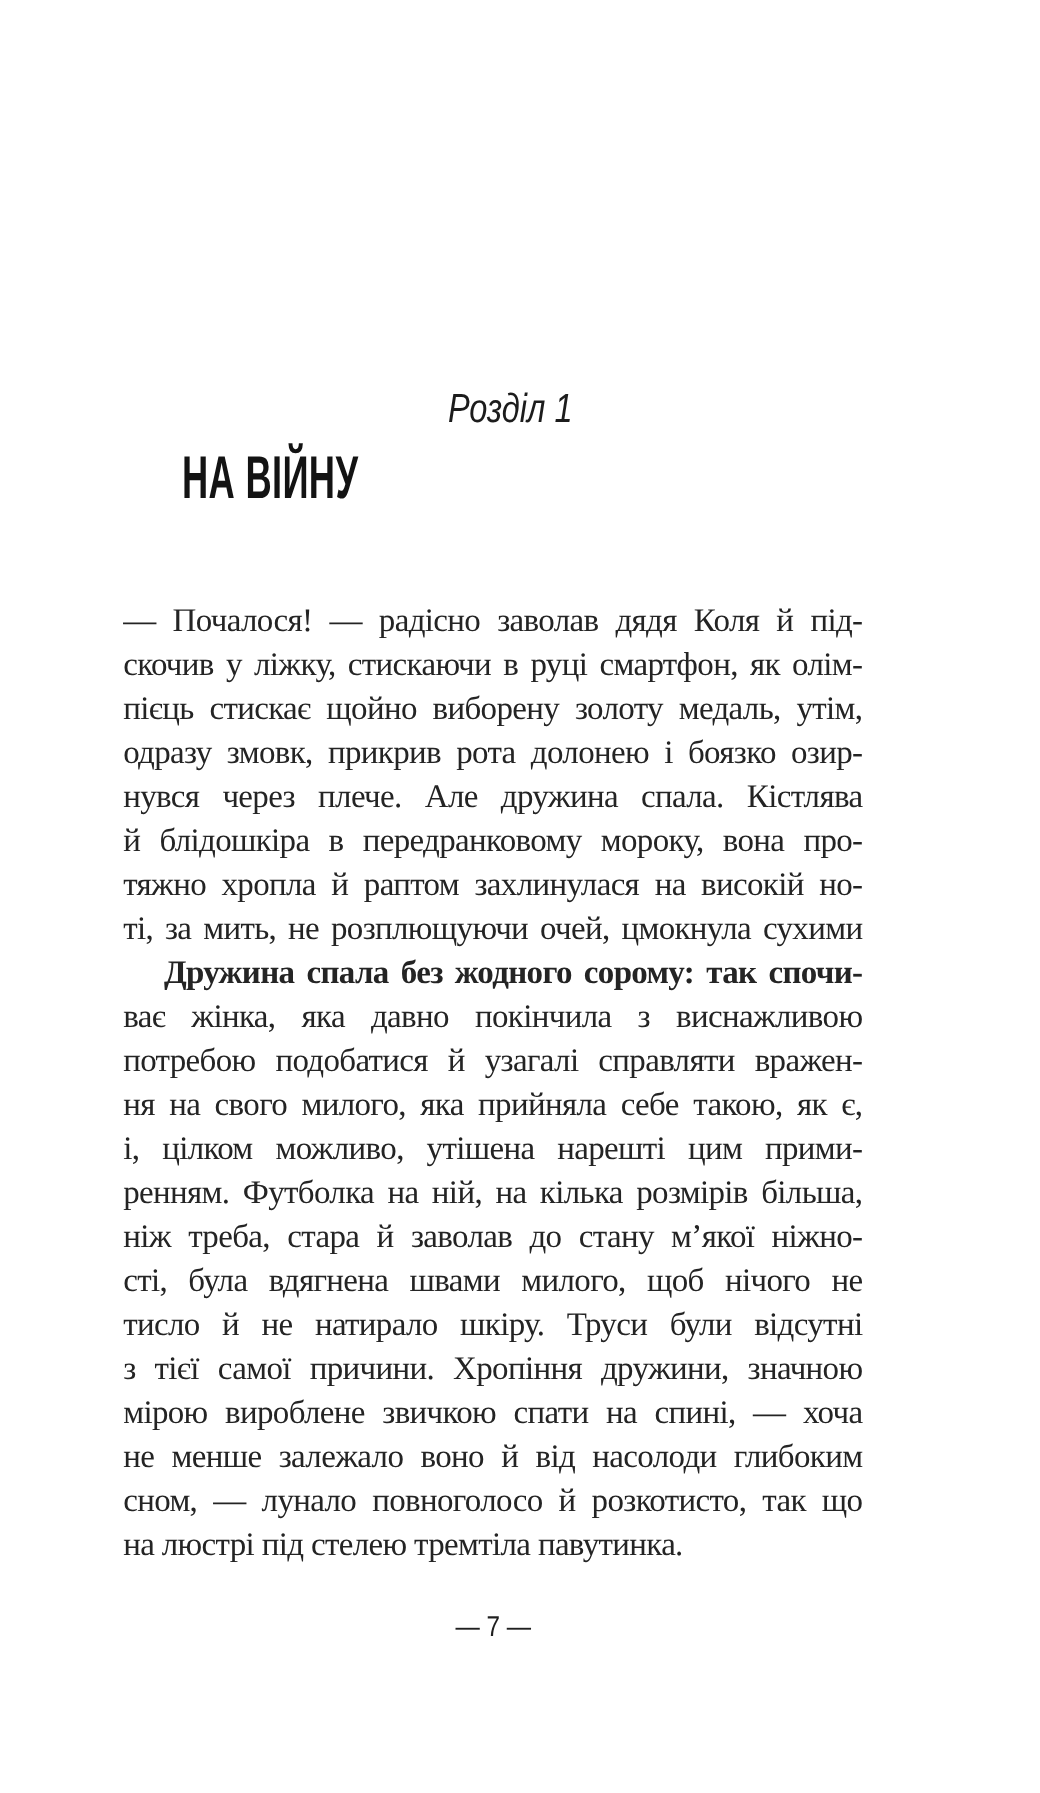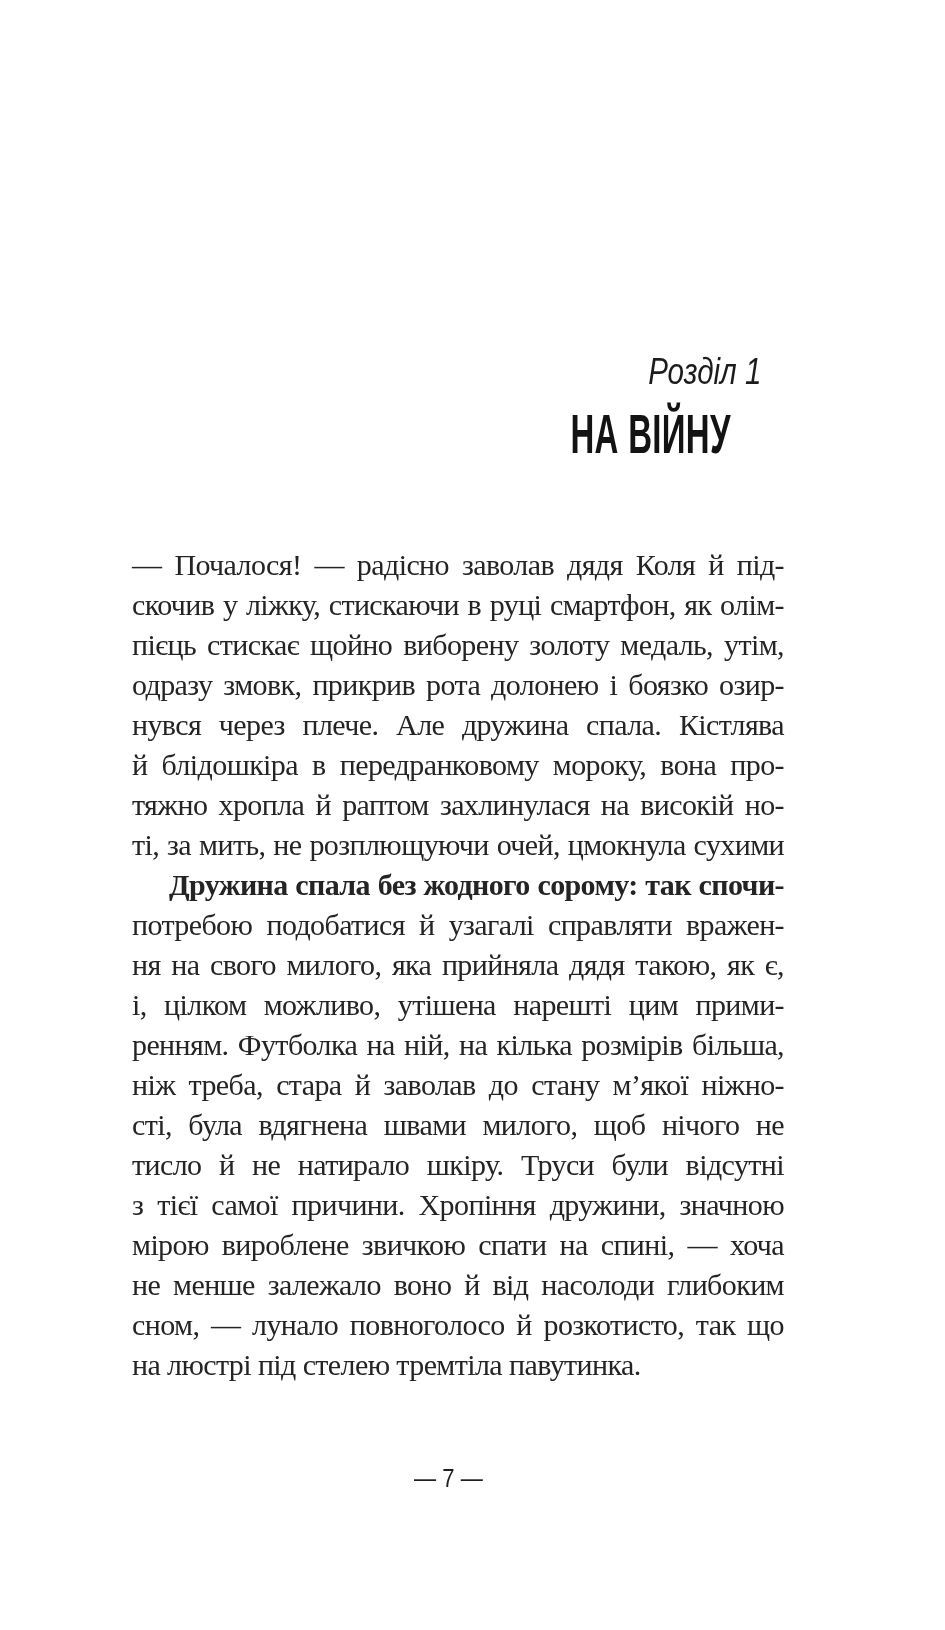--- a/index.html
+++ b/index.html
@@ -11,43 +11,43 @@
     position: relative;
     width: 945px;
     height: 1630px;
     background: #ffffff;
     overflow: hidden;
     font-family: "Liberation Serif", "DejaVu Serif", serif;
   }
   .chapter-label {
     position: absolute;
     top: 352px;
-    left: 104px;
+    left: 128px;
     width: 672px;
-    text-align: right;
+    text-align: center;
     line-height: 40px;
     white-space: nowrap;
   }
   .chapter-label .squeeze {
     display: inline-block;
     font-family: "Liberation Sans", "DejaVu Sans", sans-serif;
     font-style: italic;
     font-weight: 400;
     font-size: 37px;
     color: #1c1c1c;
     transform: scaleX(0.80);
     transform-origin: center;
   }
   .chapter-title {
     position: absolute;
     top: 405px;
     left: 112px;
     width: 672px;
     margin: 0;
-    text-align: right;
+    text-align: left;
     line-height: 58px;
     white-space: nowrap;
   }
   .chapter-title .squeeze {
     display: inline-block;
     font-family: "Liberation Sans", "DejaVu Sans", sans-serif;
     font-weight: 700;
     font-size: 55px;
     color: #131313;
     letter-spacing: 0.5px;
@@ -66,21 +66,20 @@
   }
   .para {
     margin: 0;
     padding: 0;
   }
   .tline {
     display: block;
     text-align: justify;
     text-align-last: justify;
     white-space: normal;
-    margin-left: 20px;
   }
   .tline.line-final {
     text-align-last: left;
   }
   .tline.line-indent {
     text-indent: 37px;
     font-weight: bold;
   }
   .page-number {
     position: absolute;
@@ -122,22 +121,23 @@
       <span class="tline">пієць стискає щойно виборену золоту медаль, утім,</span>
       <span class="tline">одразу змовк, прикрив рота долонею і боязко озир-</span>
       <span class="tline">нувся через плече. Але дружина спала. Кістлява</span>
       <span class="tline">й блідошкіра в передранковому мороку, вона про-</span>
       <span class="tline">тяжно хропла й раптом захлинулася на високій но-</span>
       <span class="tline">ті, за мить, не розплющуючи очей, цмокнула сухими</span>
     </p>
 
     <p class="para">
       <span class="tline line-indent">Дружина спала без жодного сорому: так спочи-</span>
+      <span class="tline">ває жінка, яка давно покінчила з виснажливою</span>
       <span class="tline">потребою подобатися й узагалі справляти вражен-</span>
-      <span class="tline">ня на свого милого, яка прийняла дядя такою, як є,</span>
+      <span class="tline">ня на свого милого, яка прийняла себе такою, як є,</span>
       <span class="tline">і, цілком можливо, утішена нарешті цим прими-</span>
       <span class="tline">ренням. Футболка на ній, на кілька розмірів більша,</span>
       <span class="tline">ніж треба, стара й заволав до стану м’якої ніжно-</span>
       <span class="tline">сті, була вдягнена швами милого, щоб нічого не</span>
       <span class="tline">тисло й не натирало шкіру. Труси були відсутні</span>
       <span class="tline">з тієї самої причини. Хропіння дружини, значною</span>
       <span class="tline">мірою вироблене звичкою спати на спині, — хоча</span>
       <span class="tline">не менше залежало воно й від насолоди глибоким</span>
       <span class="tline">сном, — лунало повноголосо й розкотисто, так що</span>
       <span class="tline line-final">на люстрі під стелею тремтіла павутинка.</span>

